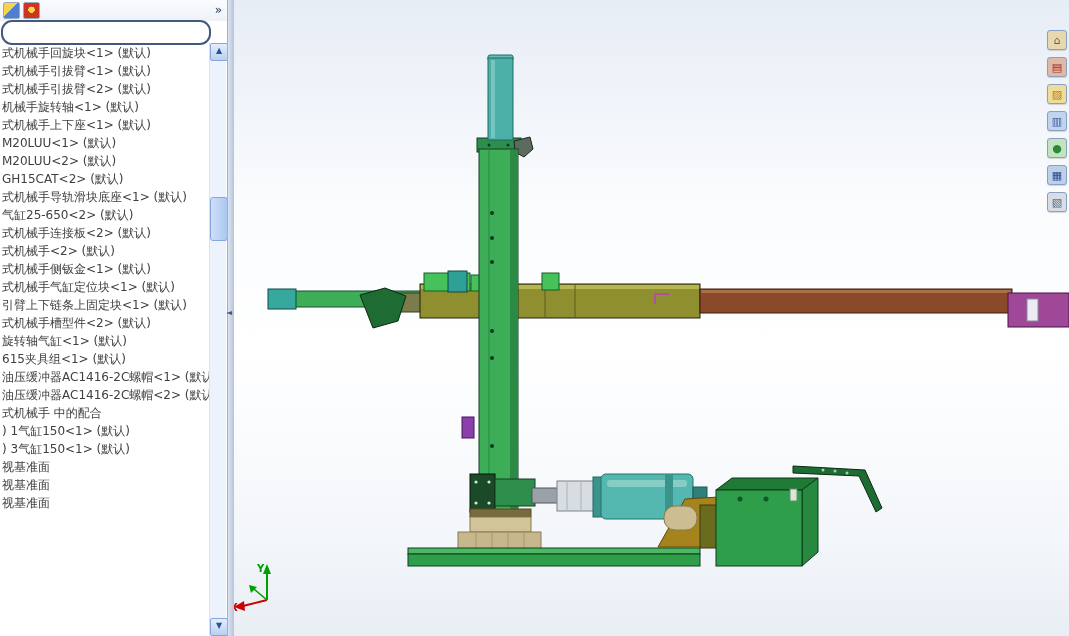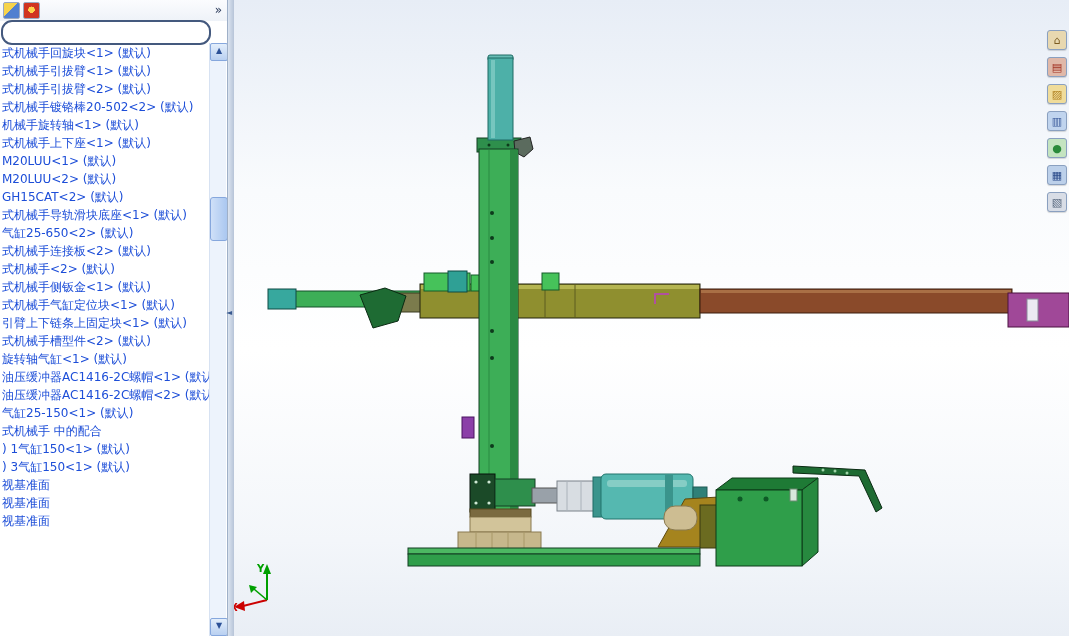--- a/index.html
+++ b/index.html
@@ -11,21 +11,21 @@
   .panel-toolbar{position:absolute;left:0;top:0;width:227px;height:19px;
     background:linear-gradient(180deg,#fbfcfe,#eef2f8);display:flex;align-items:center;padding:1px 3px;}
   .tb-icons{display:flex;gap:3px;}
   .tb-icons div{width:15px;height:15px;border:1px solid #9aa8c0;border-radius:2px;}
   .tb-icons div:nth-of-type(1){background:linear-gradient(135deg,#f6d34a 0 45%,#4f7fd0 45% 100%);}
   .tb-icons div:nth-of-type(2){background:radial-gradient(circle at 50% 45%,#ffd24a 0 28%,#d03420 30% 100%);}
   .tb-chevron{margin-left:auto;color:#2a3a5a;font-size:12px;line-height:15px;padding-right:8px;cursor:default;}
   .tree-header{position:absolute;left:1px;top:20px;width:206px;height:21px;
     border:2px solid #44597e;border-radius:11px;background:#fff;}
   .tree{position:absolute;left:2px;top:44px;width:208px;height:592px;overflow:hidden;}
-  .tree-row{height:18px;line-height:18px;font-size:12px;color:#1d4ed8;white-space:nowrap;cursor:default;}
+  .tree-row{height:18px;line-height:18px;font-size:12px;color:#404040;white-space:nowrap;cursor:default;}
 
   
   .vscroll{position:absolute;right:1px;top:43px;width:16px;height:593px;background:#edf3fc;border-left:1px solid #d7e2f2;}
   .scroll-btn{position:absolute;left:0;width:16px;height:16px;background:linear-gradient(180deg,#e3eefb,#b9d0f1);
     border:1px solid #86a7dd;border-radius:2px;color:#2c5197;font-size:8px;text-align:center;line-height:14px;cursor:default;}
   .scroll-up{top:0;} .scroll-down{bottom:0;}
   .scroll-thumb{position:absolute;left:0;top:154px;width:16px;height:42px;
     background:linear-gradient(90deg,#cfe0f8,#aac7f0);border:1px solid #86a7dd;border-radius:3px;}
 
   
@@ -63,21 +63,20 @@
 
     <div class="tree">
 
         <div class="tree-row">式机械手回旋块&lt;1&gt; (默认)</div>
 
         <div class="tree-row">式机械手引拔臂&lt;1&gt; (默认)</div>
 
         <div class="tree-row">式机械手引拔臂&lt;2&gt; (默认)</div>
 
 
-        <div class="tree-row">式机械手镀铬棒20-502&lt;2&gt; (默认)</div>
 
         <div class="tree-row">机械手旋转轴&lt;1&gt; (默认)</div>
 
         <div class="tree-row">式机械手上下座&lt;1&gt; (默认)</div>
 
         <div class="tree-row">M20LUU&lt;1&gt; (默认)</div>
 
         <div class="tree-row">M20LUU&lt;2&gt; (默认)</div>
 
 
@@ -96,27 +95,27 @@
         <div class="tree-row">式机械手侧钣金&lt;1&gt; (默认)</div>
 
         <div class="tree-row">式机械手气缸定位块&lt;1&gt; (默认)</div>
 
         <div class="tree-row">引臂上下链条上固定块&lt;1&gt; (默认)</div>
 
         <div class="tree-row">式机械手槽型件&lt;2&gt; (默认)</div>
 
         <div class="tree-row">旋转轴气缸&lt;1&gt; (默认)</div>
 
+        <div class="tree-row">615夹具组&lt;1&gt; (默认)</div>
 
 
         <div class="tree-row">油压缓冲器AC1416-2C螺帽&lt;1&gt; (默认)</div>
 
         <div class="tree-row">油压缓冲器AC1416-2C螺帽&lt;2&gt; (默认)</div>
 
-        <div class="tree-row">气缸25-150&lt;1&gt; (默认)</div>
 
         <div class="tree-row">式机械手 中的配合</div>
 
         <div class="tree-row">) 1气缸150&lt;1&gt; (默认)</div>
 
         <div class="tree-row">) 3气缸150&lt;1&gt; (默认)</div>
 
         <div class="tree-row">视基准面</div>
 
         <div class="tree-row">视基准面</div>

